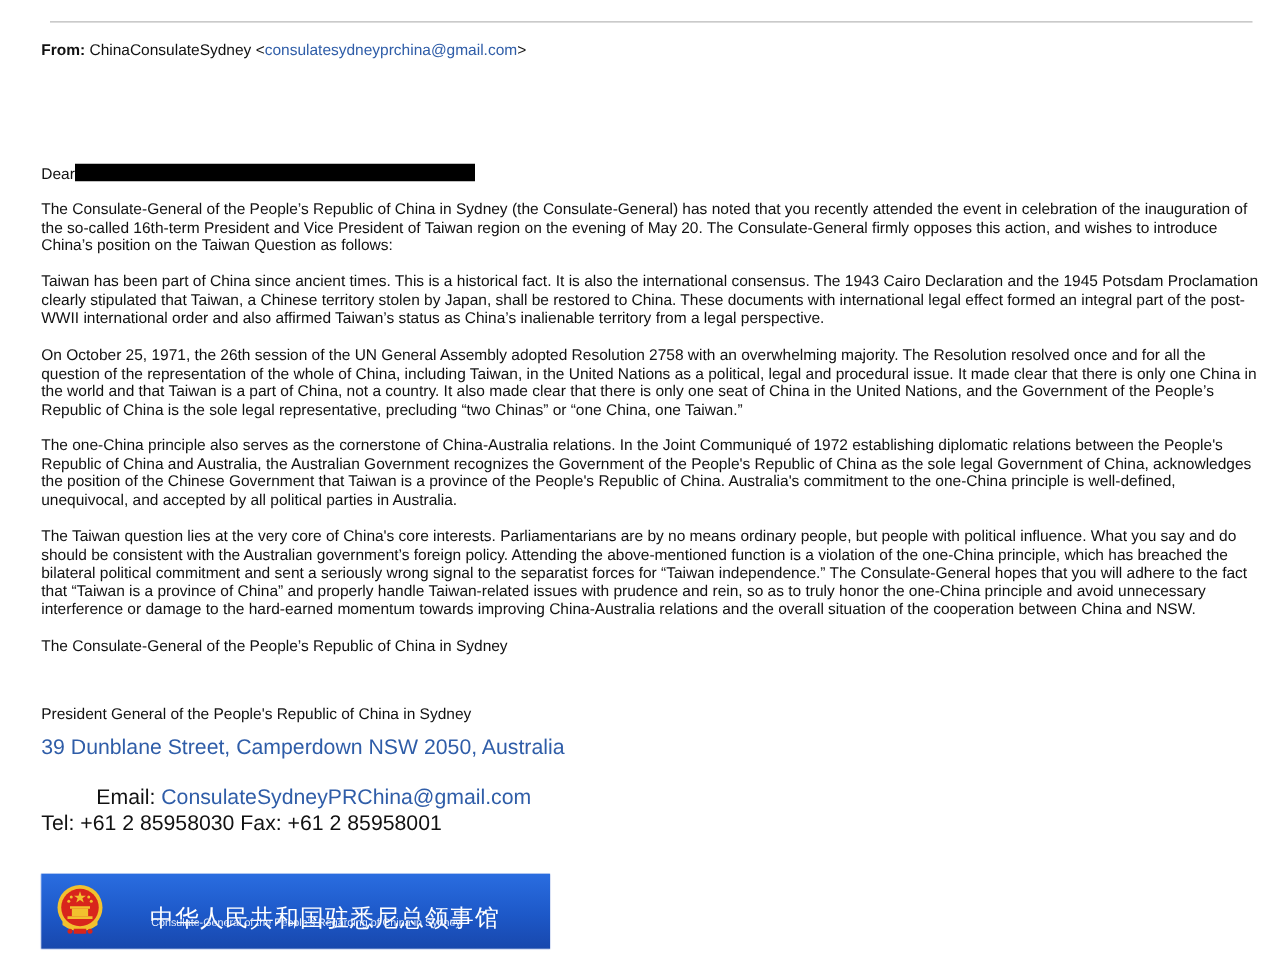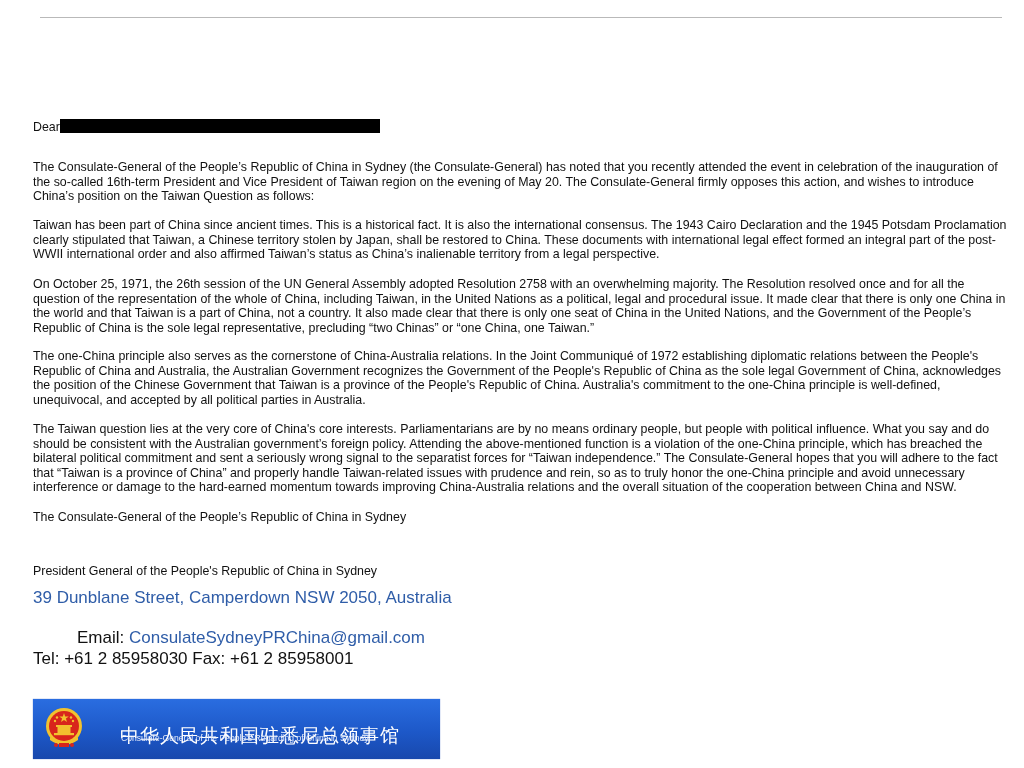--- a/index.html
+++ b/index.html
@@ -47,21 +47,21 @@
       vertical-align: -2px;
     }
     .redact-to {
       width: 385px;
       height: 14px;
       margin-left: 1px;
     }
     .dear {
       position: absolute;
       left: 33px;
-      top: 119px;
+      top: 131px;
       white-space: nowrap;
       text-align: center;
     }
     .redact-dear {
       width: 320px;
       height: 14px;
     }
     .body-para {
       position: absolute;
       left: 33px;
@@ -120,20 +120,25 @@
       white-space: nowrap;
       line-height: 12px;
     }
   </style>
 </head>
 <body>
 
 <div class="top-rule"></div>
 
 <div class="header">
+  <div class="line">
+    <b>From:</b>
+    <span>ChinaConsulateSydney</span>
+    <span>&lt;</span><span class="link">consulatesydneyprchina@gmail.com</span><span>&gt;</span>
+  </div>
 </div>
 
 <div class="dear">
   <span>Dear</span><span class="redact redact-dear"></span>
 </div>
 
 <p class="body-para" style="top:160px;">The Consulate-General of the People’s Republic of China in Sydney (the Consulate-General) has noted that you recently attended the event in celebration of the inauguration of the so-called 16th-term President and Vice President of Taiwan region on the evening of May 20. The Consulate-General firmly opposes this action, and wishes to introduce China’s position on the Taiwan Question as follows:</p>
 <p class="body-para" style="top:218px;">Taiwan has been part of China since ancient times. This is a historical fact. It is also the international consensus. The 1943 Cairo Declaration and the 1945 Potsdam Proclamation clearly stipulated that Taiwan, a Chinese territory stolen by Japan, shall be restored to China. These documents with international legal effect formed an integral part of the post-WWII international order and also affirmed Taiwan’s status as China’s inalienable territory from a legal perspective.</p>
 <p class="body-para" style="top:277px;">On October 25, 1971, the 26th session of the UN General Assembly adopted Resolution 2758 with an overwhelming majority. The Resolution resolved once and for all the question of the representation of the whole of China, including Taiwan, in the United Nations as a political, legal and procedural issue. It made clear that there is only one China in the world and that Taiwan is a part of China, not a country. It also made clear that there is only one seat of China in the United Nations, and the Government of the People’s Republic of China is the sole legal representative, precluding “two Chinas” or “one China, one Taiwan.”</p>
 <p class="body-para" style="top:349px;">The one-China principle also serves as the cornerstone of China-Australia relations. In the Joint Communiqué of 1972 establishing diplomatic relations between the People's Republic of China and Australia, the Australian Government recognizes the Government of the People's Republic of China as the sole legal Government of China, acknowledges the position of the Chinese Government that Taiwan is a province of the People's Republic of China. Australia's commitment to the one-China principle is well-defined, unequivocal, and accepted by all political parties in Australia.</p>

